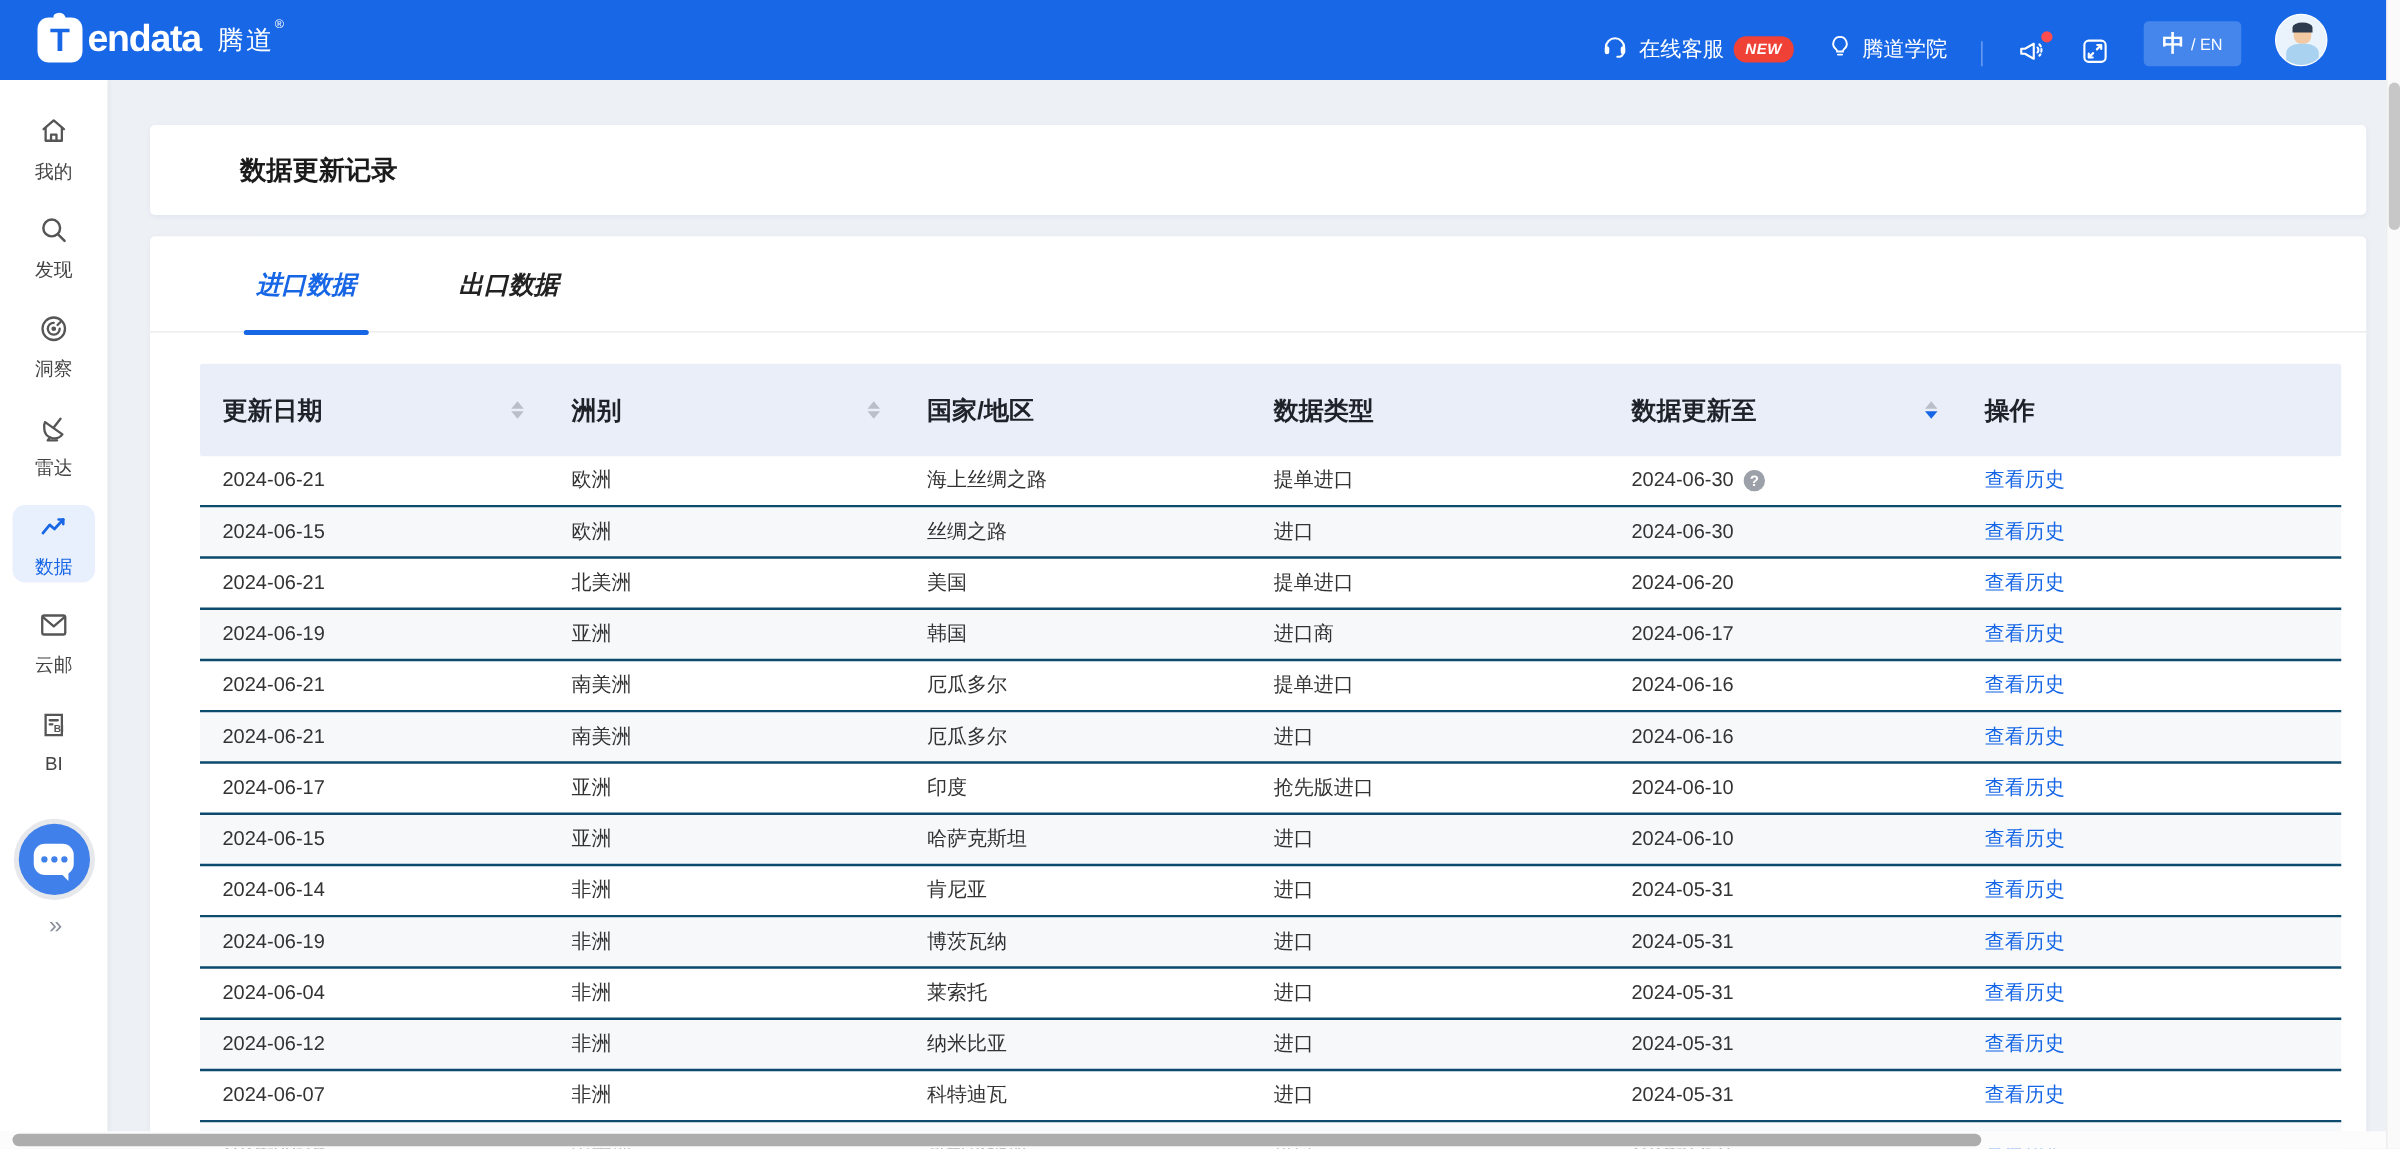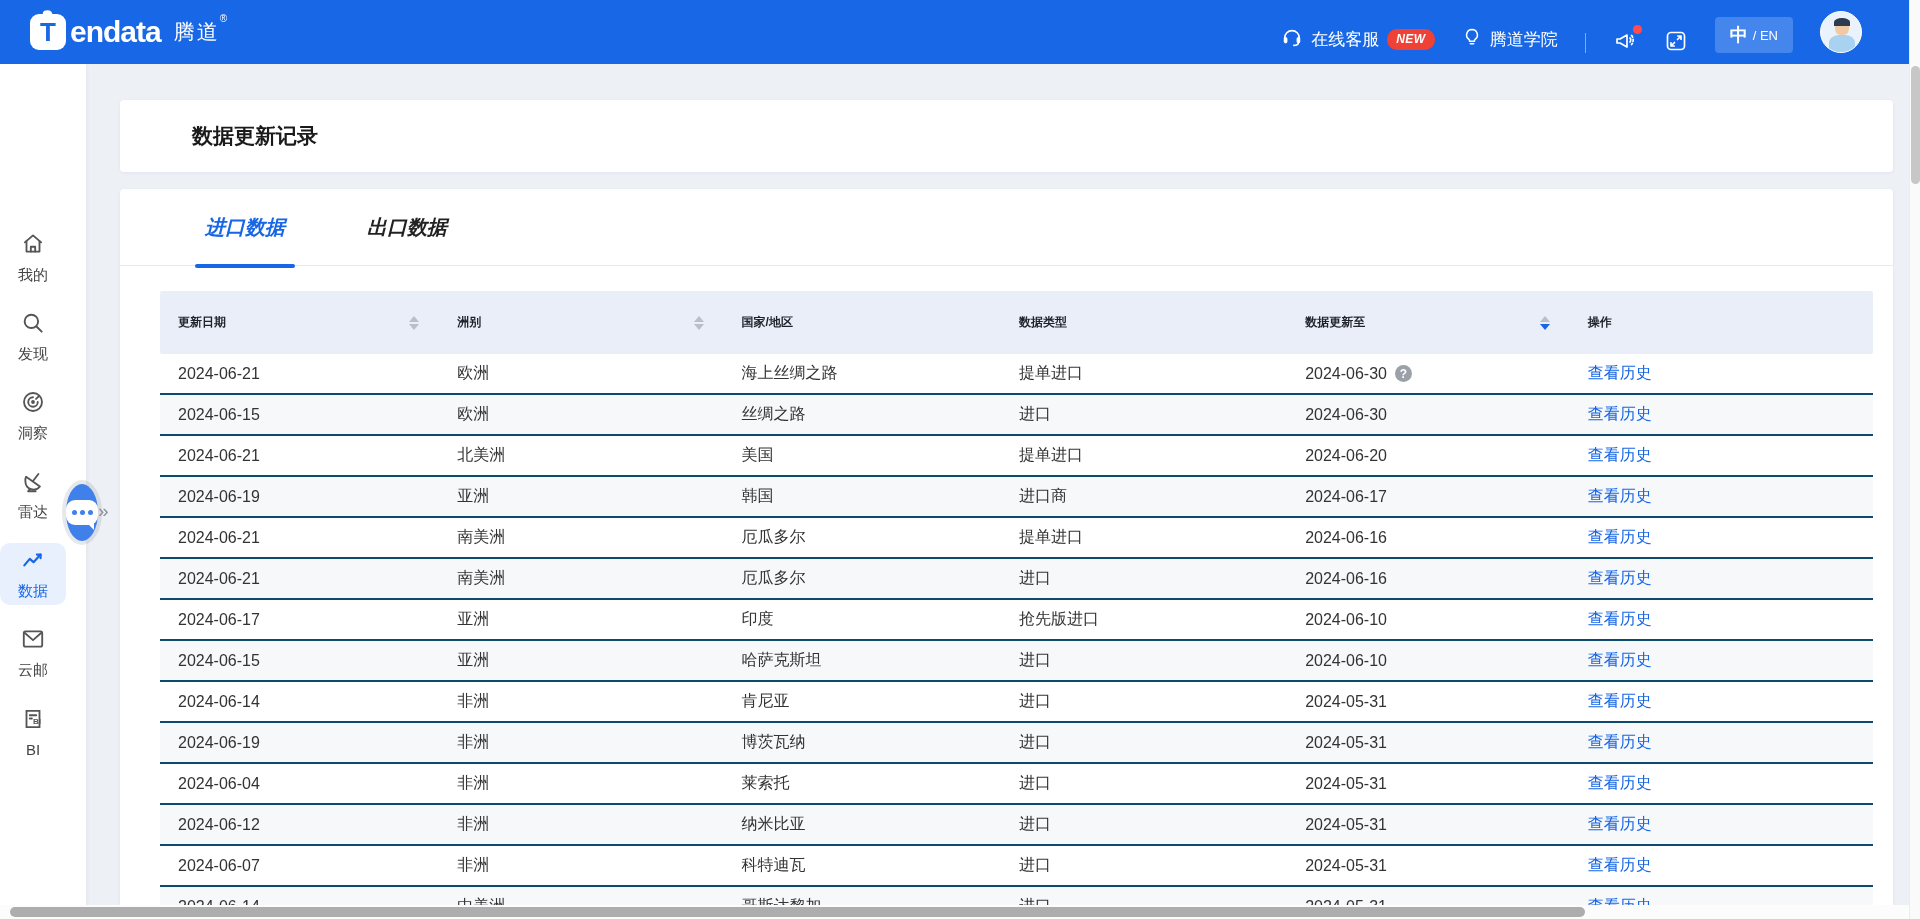--- a/index.html
+++ b/index.html
@@ -22,21 +22,21 @@
   .red-dot { position:absolute; top:-4px; right:-5px; width:9px; height:9px; border-radius:50%; background:#FF4D4F; }
   .lang-btn { background:#4486EC; border-radius:4px; height:36px; padding:0 15px; display:flex; align-items:center; color:#fff; cursor:pointer; }
   .lang-zh { font-size:18px; font-weight:bold; }
   .lang-en { font-size:13px; margin-left:5px; }
   .avatar { width:42px; height:42px; border-radius:50%; background:#EAF3FC; position:relative; overflow:hidden; cursor:pointer; border:1px solid #fff; }
   .avatar .head { position:absolute; left:14px; top:8px; width:14px; height:15px; background:#F2C9A2; border-radius:45% 45% 40% 40%; }
   .avatar .hair { position:absolute; left:13px; top:6px; width:16px; height:8px; background:#2E3A4D; border-radius:50% 50% 0 0; }
   .avatar .body { position:absolute; left:8px; top:23px; width:26px; height:19px; background:#A8D2F0; border-radius:40% 40% 0 0; }
 
   
-  .sidebar { position:absolute; left:0; top:64px; width:86px; height:855px; background:#fff; box-shadow:1px 0 4px rgba(0,0,0,.05); display:flex; flex-direction:row; align-items:center; padding-top:24px; z-index:20; }
+  .sidebar { position:absolute; left:0; top:64px; width:86px; height:855px; background:#fff; box-shadow:1px 0 4px rgba(0,0,0,.05); display:flex; flex-direction:column; align-items:center; padding-top:24px; z-index:20; }
   .side-item { width:66px; height:62px; margin-bottom:17px; border-radius:10px; display:flex; flex-direction:column; align-items:center; justify-content:center; gap:5px; cursor:pointer; color:#444; }
   .side-item svg { stroke:#555; }
   .side-item .side-label { font-size:15px; }
   .side-item.active { background:#E9F0FD; color:#1766E6; }
   .side-item.active svg { stroke:#1766E6; }
   .fab { width:57px; height:57px; border-radius:50%; background:#3F80EA; box-shadow:0 0 0 4px rgba(120,130,145,.18); margin-top:18px; display:flex; align-items:center; justify-content:center; cursor:pointer; }
   .bubble { position:relative; width:32px; height:25px; background:#fff; border-radius:9px; display:flex; align-items:center; justify-content:center; gap:3px; }
   .bubble::after { content:""; position:absolute; bottom:-5px; right:4px; width:9px; height:9px; background:#fff; clip-path:polygon(0 0,100% 0,100% 100%); }
   .bubble i { width:5px; height:5px; border-radius:50%; background:#3F80EA; }
   .collapse { margin-top:14px; color:#8a8f99; font-size:19px; letter-spacing:-3px; cursor:pointer; }
@@ -48,21 +48,21 @@
   .main-card { position:absolute; left:34px; top:125px; width:1773px; height:730px; background:#fff; border-radius:4px 4px 0 0; box-shadow:0 1px 4px rgba(15,35,95,.05); }
   .tabs { height:77px; border-bottom:1px solid #E9E9EC; display:flex; align-items:center; padding-left:75px; gap:62px;font-style:italic; }
   .tab { font-size:20px; font-weight:bold; color:#222; height:81px; display:flex; align-items:center; cursor:pointer; position:relative; padding:0 10px; }
   .tab.active { color:#1766E6; }
   .tab.active::after { content:""; position:absolute; left:0; right:0; bottom:0; height:4px; border-radius:2px; background:#1766E6; }
 
   
   .table { margin:25px 20px 0 40px; }
   .tr { display:grid; grid-template-columns:16.3% 16.6% 16.2% 16.7% 16.5% 17.7%; }
   .thead { background:#E9EEF8; border-radius:2px; }
-  .thead .td { height:63px; font-weight:bold; color:#1F2329; font-size:12px; position:relative; }
+  .thead .td { height:74px; font-weight:bold; color:#1F2329; font-size:20px; position:relative; }
   .td { display:flex; align-items:center; padding-left:18px; font-size:16px; color:#333; overflow:hidden; white-space:nowrap; }
   .tbody .tr { height:41px; border-bottom:2px solid #0c4a6e; }
   .tbody .tr:nth-child(even) { background:#F7F8FA; }
   .sorter { position:absolute; right:20px; top:50%; transform:translateY(-50%); display:flex; flex-direction:column; gap:2px; }
   .caret { width:0; height:0; border-left:5px solid transparent; border-right:5px solid transparent; }
   .caret.up   { border-bottom:6px solid #B9BEC9; }
   .caret.down { border-top:6px solid #B9BEC9; }
   .caret.down.active { border-top-color:#1766E6; }
   .link { color:#1766E6; cursor:pointer; }
   .help-icon { width:17px; height:17px; border-radius:50%; background:#9CA0A8; color:#fff; font-size:12px; font-weight:bold; display:none; align-items:center; justify-content:center; margin-left:8px; cursor:pointer; }

